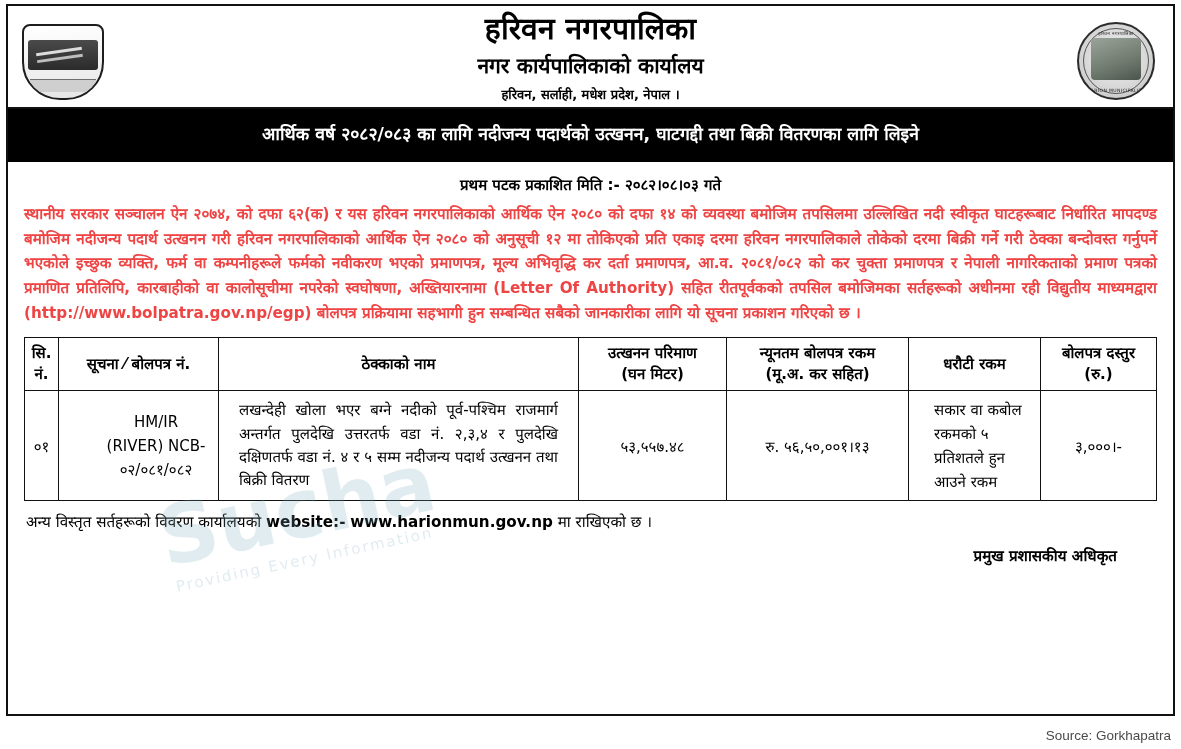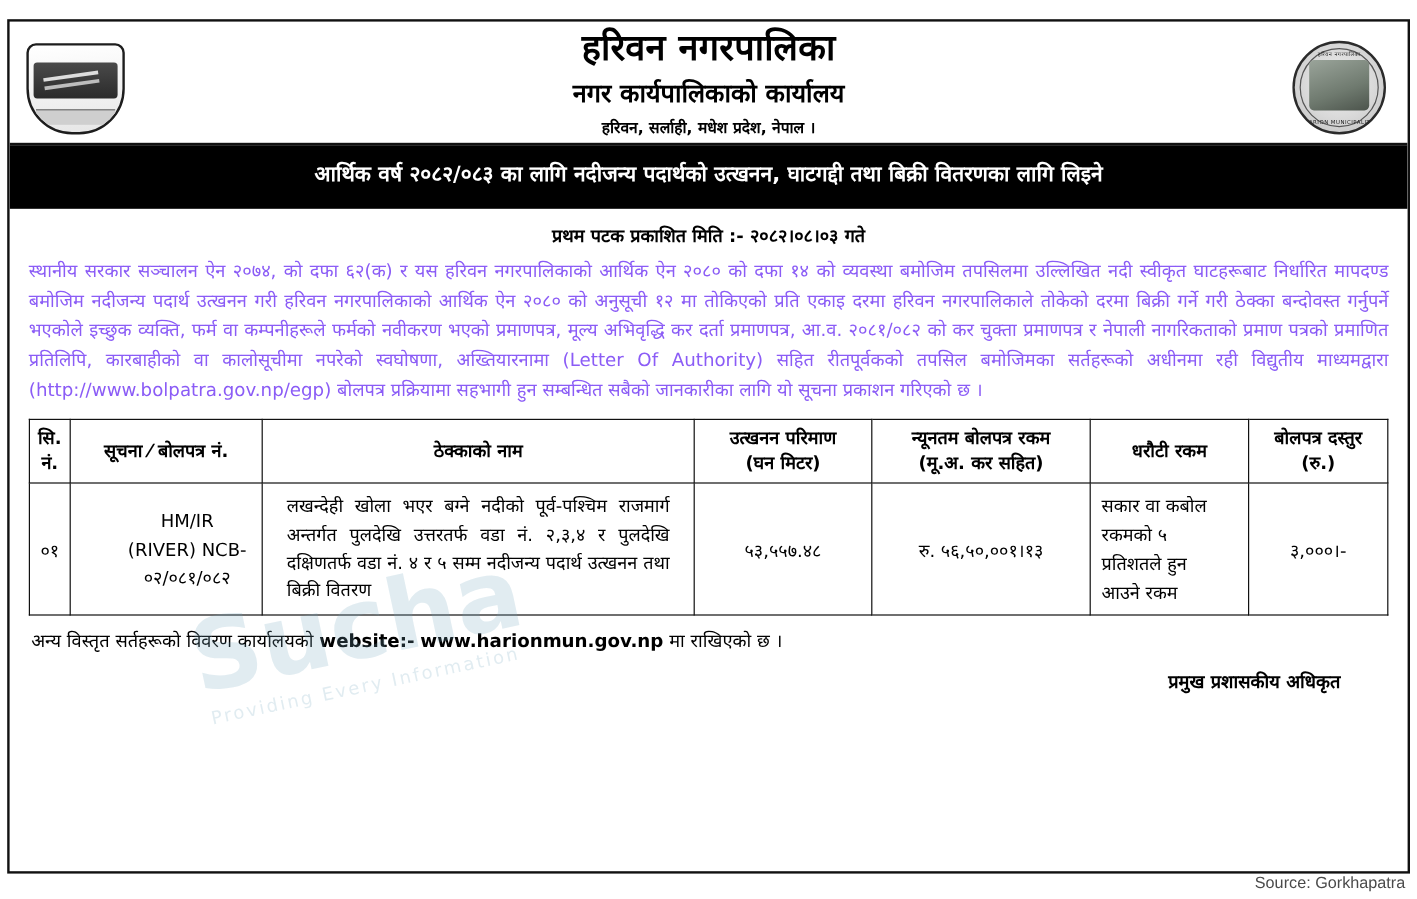--- a/index.html
+++ b/index.html
@@ -14,21 +14,21 @@
     width: 1181px;
     height: 749px;
     position: relative;
     background: #ffffff;
     box-sizing: border-box;
     overflow: hidden;
   }
   .notice {
     position: absolute;
     left: 6px;
-    top: 16px;
+    top: 4px;
     width: 1169px;
     height: 712px;
     border: 2px solid #111;
     box-sizing: border-box;
     background: #fff;
     overflow: hidden;
   }
 
   
   .header {
@@ -153,22 +153,23 @@
   .pub-date {
     text-align: center;
     font-size: 15px;
     font-weight: bold;
     margin: 4px 0 8px 0;
   }
   .para {
     font-size: 15.2px;
     line-height: 1.62;
     text-align: justify;
-    color: #8b5cf6;
+    color: #ef4444;
     padding: 0 4px;
+    font-weight: bold;
   }
 
   
   .watermark {
     position: absolute;
     left: 150px;
     top: 300px;
     font-size: 82px;
     font-weight: bold;
     color: rgba(120, 170, 190, 0.22);
@@ -203,21 +204,21 @@
     color: #000;
   }
   table.tender th { font-weight: bold; line-height: 1.4; }
   table.tender td.cell-desc {
     text-align: justify;
     line-height: 1.55;
     padding: 8px 20px;
     text-align-last: left;
   }
   table.tender td.cell-id { line-height: 1.6; padding-left: 40px; }
-  table.tender td.cell-dep { line-height: 1.6; text-align: left; padding-left: 9px; }
+  table.tender td.cell-dep { line-height: 1.6; text-align: left; padding-left: 25px; }
 
   .col-sn { width: 34px; }
   .col-no { width: 160px; }
   .col-name { width: auto; }
   .col-qty { width: 148px; }
   .col-amt { width: 182px; }
   .col-dep { width: 132px; }
   .col-fee { width: 116px; }
 
   .footer-note {

